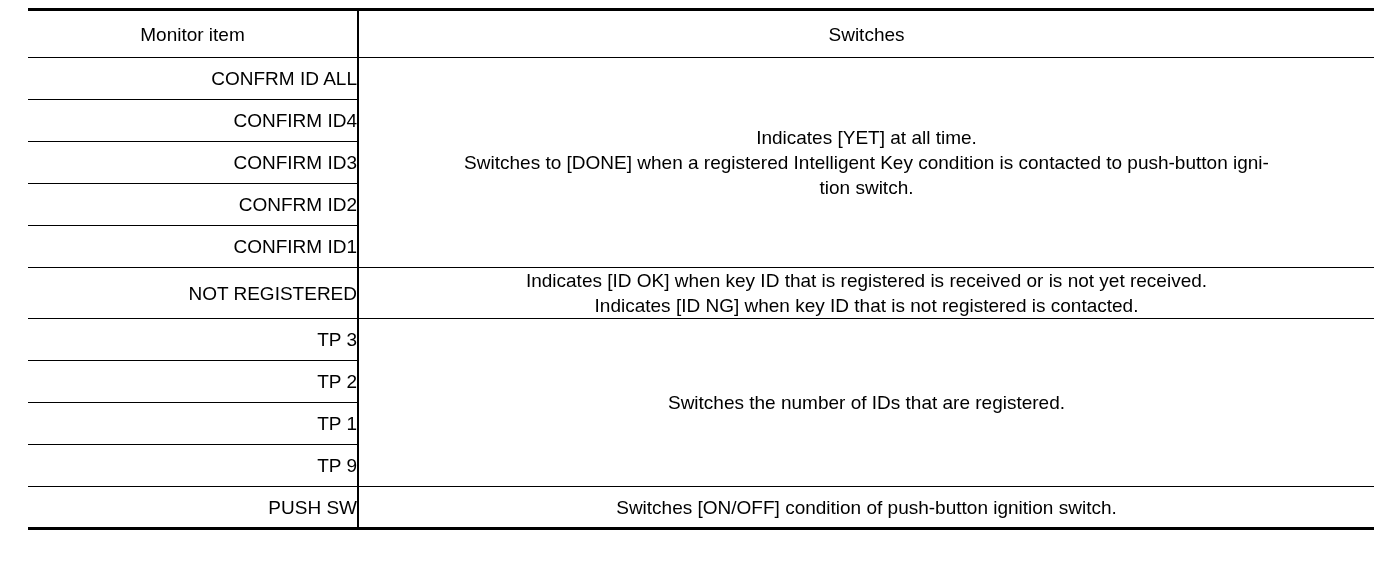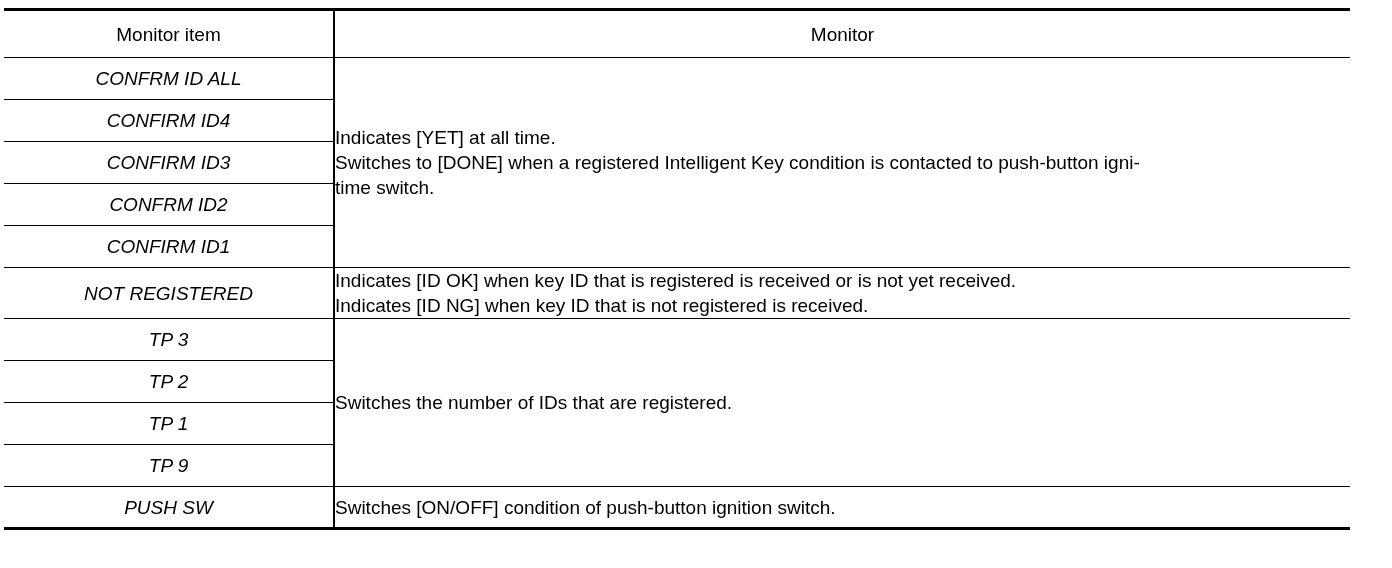--- a/index.html
+++ b/index.html
@@ -18,21 +18,21 @@
 
   .page {
     position: relative;
     width: 1392px;
     height: 568px;
     box-sizing: border-box;
   }
 
   .table-wrap {
     position: absolute;
-    left: 4px;
+    left: 28px;
     top: 8px;
     width: 1346px;
   }
 
   table.monitor-table {
     width: 1346px;
     border-collapse: collapse;
     table-layout: fixed;
   }
 
@@ -56,24 +56,23 @@
   }
 
   table.monitor-table tr:last-child td {
     border-bottom: none;
   }
 
   
   .cell-item {
     border-right: 2px solid #000;
     padding: 6px 10px 6px 14px;
-    text-align: center;
+    text-align: right;
     height: 42px;
     box-sizing: border-box;
-    font-style: italic;
   }
 
   .cell-content {
     padding: 6px 12px 6px 18px;
     text-align: left;
     vertical-align: middle;
   }
 
   
   .head-item,
@@ -87,69 +86,70 @@
     padding: 6px 10px;
     box-sizing: border-box;
   }
   .head-content {
     padding: 6px 10px;
   }
 
   .content-line {
     display: block;
     white-space: pre;
+    text-align: center;
   }
 
   .span-cell {
     padding-left: 18px;
     padding-right: 12px;
   }
 </style>
 </head>
 <body>
 
 <div class="page">
   <div class="table-wrap">
     <table class="monitor-table">
       <colgroup>
         <col class="col-item">
         <col class="col-content">
       </colgroup>
       <thead>
         <tr>
           <th class="head-item">Monitor item</th>
-          <th class="head-content">Monitor</th>
+          <th class="head-content">Switches</th>
         </tr>
       </thead>
       <tbody>
           <tr>
             <td class="cell-item">CONFRM ID ALL</td>
             <td class="cell-content span-cell" rowspan="5">
               <span class="content-line">Indicates [YET] at all time.</span>
               <span class="content-line">Switches to [DONE] when a registered Intelligent Key condition is contacted to push-button igni-</span>
-              <span class="content-line">time switch.</span>
+              <span class="content-line">tion switch.</span>
             </td>
           </tr>
           <tr>
             <td class="cell-item">CONFIRM ID4</td>
           </tr>
           <tr>
             <td class="cell-item">CONFIRM ID3</td>
           </tr>
           <tr>
             <td class="cell-item">CONFRM ID2</td>
           </tr>
           <tr>
             <td class="cell-item">CONFIRM ID1</td>
           </tr>
           <tr>
             <td class="cell-item">NOT REGISTERED</td>
             <td class="cell-content span-cell" rowspan="1">
               <span class="content-line">Indicates [ID OK] when key ID that is registered is received or is not yet received.</span>
-              <span class="content-line">Indicates [ID NG] when key ID that is not registered is received.</span>
+              <span class="content-line">Indicates [ID NG] when key ID that is not registered is contacted.</span>
             </td>
           </tr>
           <tr>
             <td class="cell-item">TP 3</td>
             <td class="cell-content span-cell" rowspan="4">
               <span class="content-line">Switches the number of IDs that are registered.</span>
             </td>
           </tr>
           <tr>
             <td class="cell-item">TP 2</td>

